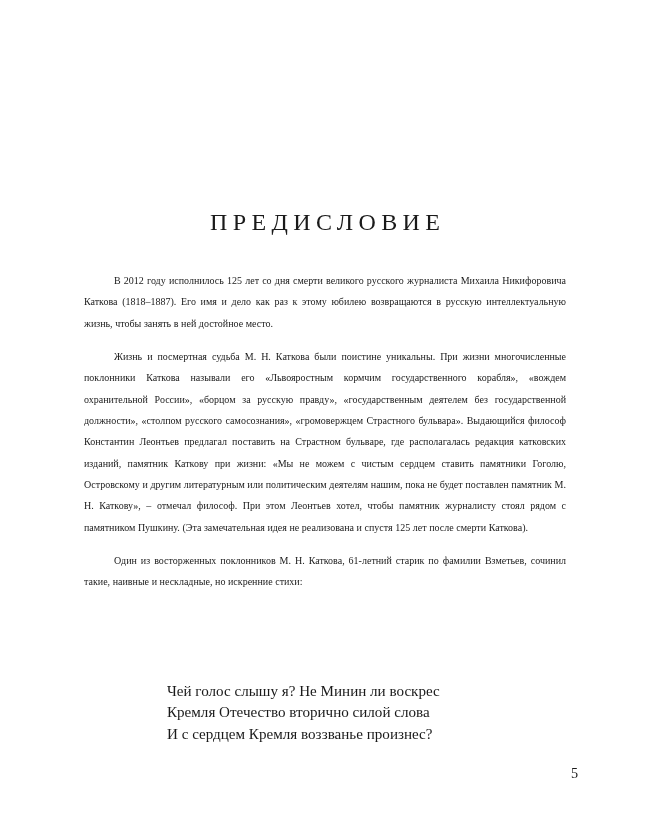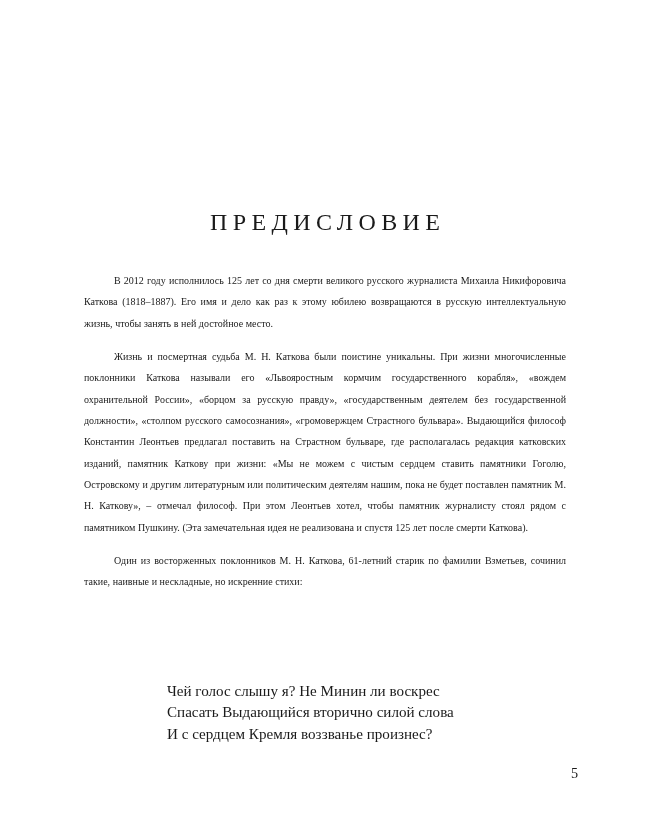--- a/index.html
+++ b/index.html
@@ -94,19 +94,19 @@
   <h1 class="chapter-title">ПРЕДИСЛОВИЕ</h1>
 
   <div class="text-block">
     <p class="body-par">В 2012 году исполнилось 125 лет со дня смерти великого русского журналиста Михаила Никифоровича Каткова (1818–1887). Его имя и дело как раз к этому юбилею возвращаются в русскую интеллектуальную жизнь, чтобы занять в ней достойное место.</p>
     <p class="body-par">Жизнь и посмертная судьба М. Н. Каткова были поистине уникальны. При жизни многочисленные поклонники Каткова называли его «Львояростным кормчим государственного корабля», «вождем охранительной России», «борцом за русскую правду», «государственным деятелем без государственной должности», «столпом русского самосознания», «громовержцем Страстного бульвара». Выдающийся философ Константин Леонтьев предлагал поставить на Страстном бульваре, где располагалась редакция катковских изданий, памятник Каткову при жизни: «Мы не можем с чистым сердцем ставить памятники Гоголю, Островскому и другим литературным или политическим деятелям нашим, пока не будет поставлен памятник М. Н. Каткову», – отмечал философ. При этом Леонтьев хотел, чтобы памятник журналисту стоял рядом с памятником Пушкину. (Эта замечательная идея не реализована и спустя 125 лет после смерти Каткова).</p>
     <p class="body-par">Один из восторженных поклонников М. Н. Каткова, 61-летний старик по фамилии Взметьев, сочинил такие, наивные и нескладные, но искренние стихи:</p>
   </div>
 
   <div class="verse-block">
     <div class="verse-line">Чей голос слышу я? Не Минин ли воскрес</div>
-    <div class="verse-line">Спасать Выдающийся вторично силой слова</div>
+    <div class="verse-line">Кремля Отечество вторично силой слова</div>
     <div class="verse-line">И с сердцем Кремля воззванье произнес?</div>
   </div>
 
   <div class="folio">5</div>
 
 </div>
 
 </body></html>

